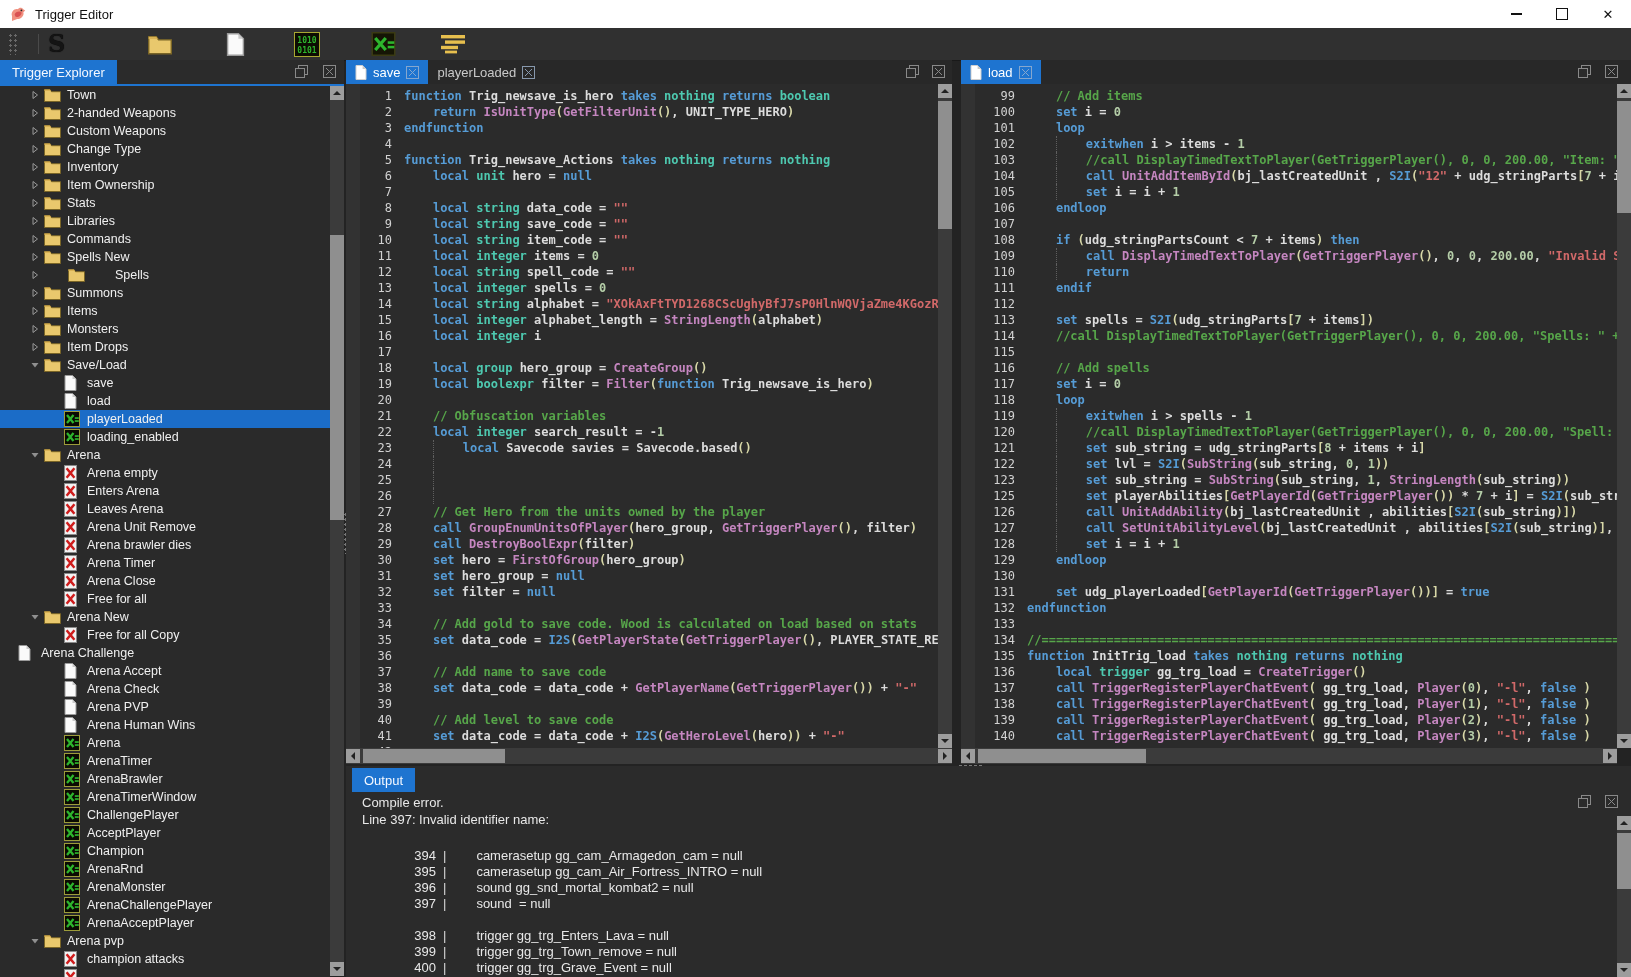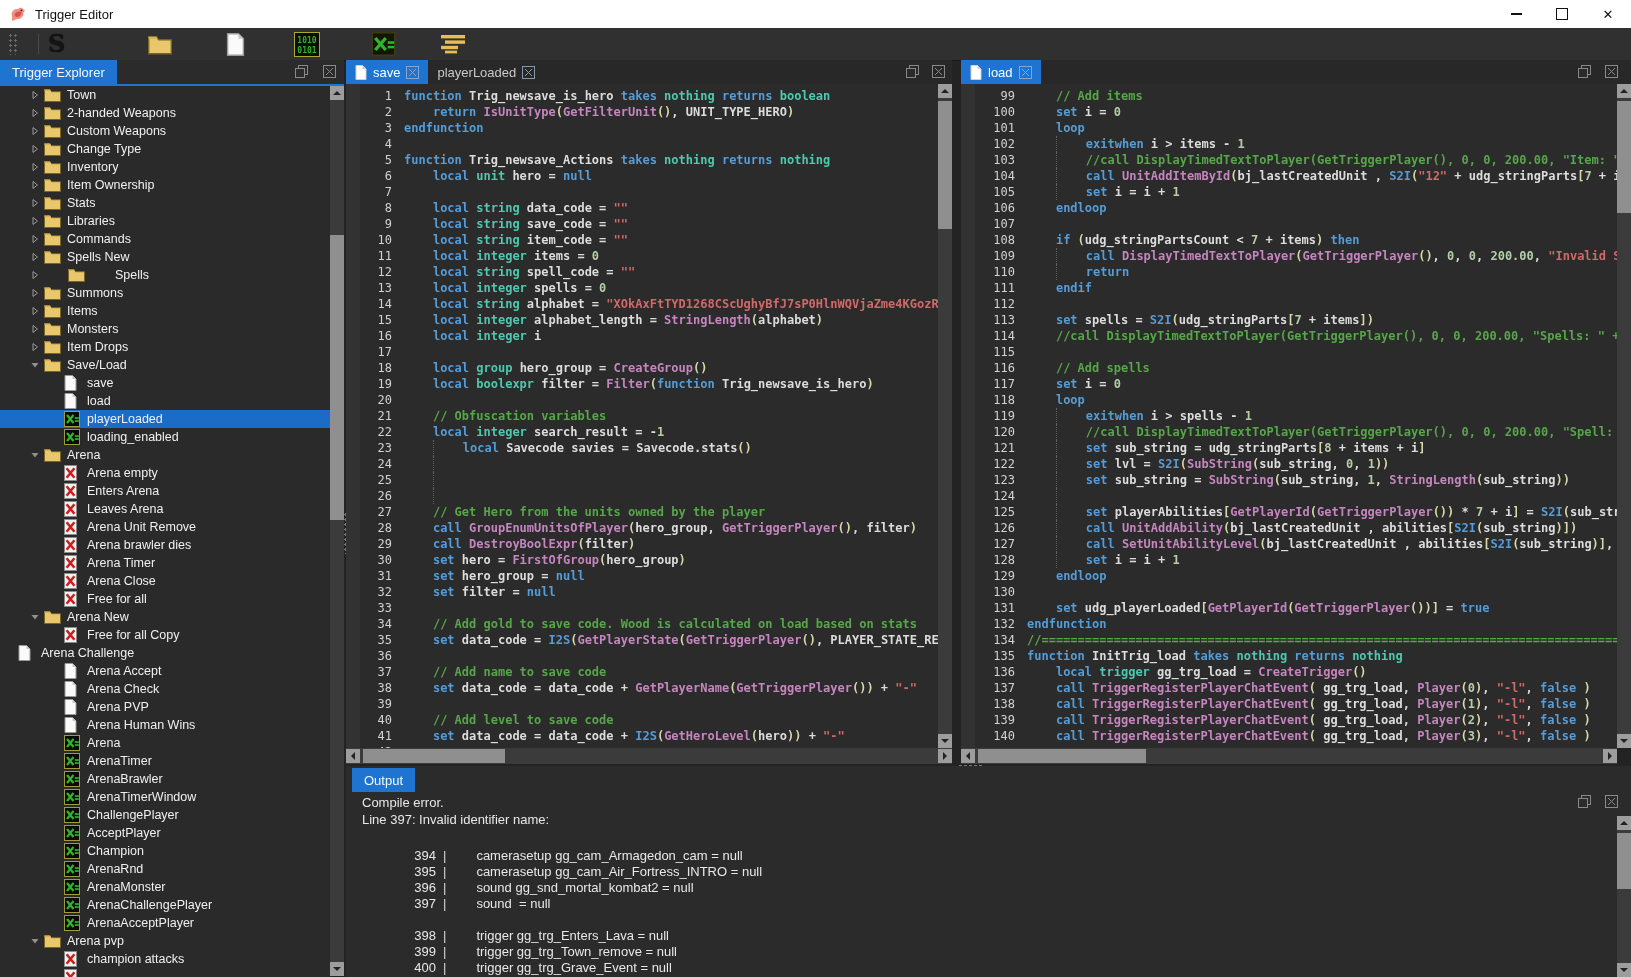--- a/index.html
+++ b/index.html
@@ -828,21 +828,21 @@
       <div class="code-line"><span class="gutter" style="width: 32px; padding-right: 12px;">13</span><span class="lncode"><span class="tk-p">    </span><span class="tk-k">local </span><span class="tk-t">integer </span><span class="tk-p">spells = </span><span class="tk-n">0</span></span></div>
       <div class="code-line"><span class="gutter" style="width: 32px; padding-right: 12px;">14</span><span class="lncode"><span class="tk-p">    </span><span class="tk-k">local </span><span class="tk-t">string </span><span class="tk-p">alphabet = </span><span class="tk-s">"XOkAxFtTYD1268CScUghyBfJ7sP0HlnWQVjaZme4KGozRiwM9vupIbq5E3NrLdJcHeU"</span></span></div>
       <div class="code-line"><span class="gutter" style="width: 32px; padding-right: 12px;">15</span><span class="lncode"><span class="tk-p">    </span><span class="tk-k">local </span><span class="tk-t">integer </span><span class="tk-p">alphabet_length = </span><span class="tk-f">StringLength</span><span class="tk-b">(</span><span class="tk-p">alphabet</span><span class="tk-b">)</span></span></div>
       <div class="code-line"><span class="gutter" style="width: 32px; padding-right: 12px;">16</span><span class="lncode"><span class="tk-p">    </span><span class="tk-k">local </span><span class="tk-t">integer </span><span class="tk-p">i</span></span></div>
       <div class="code-line"><span class="gutter" style="width: 32px; padding-right: 12px;">17</span><span class="lncode"></span></div>
       <div class="code-line"><span class="gutter" style="width: 32px; padding-right: 12px;">18</span><span class="lncode"><span class="tk-p">    </span><span class="tk-k">local </span><span class="tk-t">group </span><span class="tk-p">hero_group = </span><span class="tk-f">CreateGroup</span><span class="tk-b">()</span></span></div>
       <div class="code-line"><span class="gutter" style="width: 32px; padding-right: 12px;">19</span><span class="lncode"><span class="tk-p">    </span><span class="tk-k">local </span><span class="tk-t">boolexpr </span><span class="tk-p">filter = </span><span class="tk-f">Filter</span><span class="tk-b">(</span><span class="tk-k">function </span><span class="tk-p">Trig_newsave_is_hero</span><span class="tk-b">)</span></span></div>
       <div class="code-line"><span class="gutter" style="width: 32px; padding-right: 12px;">20</span><span class="lncode"></span></div>
       <div class="code-line"><span class="gutter" style="width: 32px; padding-right: 12px;">21</span><span class="lncode"><span class="tk-p">    </span><span class="tk-c">// Obfuscation variables</span></span></div>
       <div class="code-line"><span class="gutter" style="width: 32px; padding-right: 12px;">22</span><span class="lncode"><span class="tk-p">    </span><span class="tk-k">local </span><span class="tk-t">integer </span><span class="tk-p">search_result = -</span><span class="tk-n">1</span></span></div>
-      <div class="code-line"><span class="gutter" style="width: 32px; padding-right: 12px;">23</span><span class="lncode"><span class="tk-p">    </span><span class="ig"></span><span class="tk-p">    </span><span class="tk-k">local </span><span class="tk-p">Savecode savies = Savecode.stats</span><span class="tk-b">()</span></span></div>
+      <div class="code-line"><span class="gutter" style="width: 32px; padding-right: 12px;">23</span><span class="lncode"><span class="tk-p">    </span><span class="ig"></span><span class="tk-p">    </span><span class="tk-k">local </span><span class="tk-p">Savecode savies = Savecode.based</span><span class="tk-b">()</span></span></div>
       <div class="code-line"><span class="gutter" style="width: 32px; padding-right: 12px;">24</span><span class="lncode"><span class="tk-p">    </span><span class="ig"></span></span></div>
       <div class="code-line"><span class="gutter" style="width: 32px; padding-right: 12px;">25</span><span class="lncode"><span class="tk-p">    </span><span class="ig"></span></span></div>
       <div class="code-line"><span class="gutter" style="width: 32px; padding-right: 12px;">26</span><span class="lncode"><span class="tk-p">    </span><span class="ig"></span></span></div>
       <div class="code-line"><span class="gutter" style="width: 32px; padding-right: 12px;">27</span><span class="lncode"><span class="tk-p">    </span><span class="tk-c">// Get Hero from the units owned by the player</span></span></div>
       <div class="code-line"><span class="gutter" style="width: 32px; padding-right: 12px;">28</span><span class="lncode"><span class="tk-p">    </span><span class="tk-k">call </span><span class="tk-f">GroupEnumUnitsOfPlayer</span><span class="tk-b">(</span><span class="tk-p">hero_group, </span><span class="tk-f">GetTriggerPlayer</span><span class="tk-b">()</span><span class="tk-p">, filter</span><span class="tk-b">)</span></span></div>
       <div class="code-line"><span class="gutter" style="width: 32px; padding-right: 12px;">29</span><span class="lncode"><span class="tk-p">    </span><span class="tk-k">call </span><span class="tk-f">DestroyBoolExpr</span><span class="tk-b">(</span><span class="tk-p">filter</span><span class="tk-b">)</span></span></div>
       <div class="code-line"><span class="gutter" style="width: 32px; padding-right: 12px;">30</span><span class="lncode"><span class="tk-p">    </span><span class="tk-k">set </span><span class="tk-p">hero = </span><span class="tk-f">FirstOfGroup</span><span class="tk-b">(</span><span class="tk-p">hero_group</span><span class="tk-b">)</span></span></div>
       <div class="code-line"><span class="gutter" style="width: 32px; padding-right: 12px;">31</span><span class="lncode"><span class="tk-p">    </span><span class="tk-k">set </span><span class="tk-p">hero_group = </span><span class="tk-k">null</span></span></div>
       <div class="code-line"><span class="gutter" style="width: 32px; padding-right: 12px;">32</span><span class="lncode"><span class="tk-p">    </span><span class="tk-k">set </span><span class="tk-p">filter = </span><span class="tk-k">null</span></span></div>
       <div class="code-line"><span class="gutter" style="width: 32px; padding-right: 12px;">33</span><span class="lncode"></span></div>
@@ -924,29 +924,29 @@
       <div class="code-line"><span class="gutter" style="width: 40px; padding-right: 12px;">114</span><span class="lncode"><span class="tk-p">    </span><span class="tk-c">//call DisplayTimedTextToPlayer(GetTriggerPlayer(), 0, 0, 200.00, "Spells: " + I2S</span></span></div>
       <div class="code-line"><span class="gutter" style="width: 40px; padding-right: 12px;">115</span><span class="lncode"></span></div>
       <div class="code-line"><span class="gutter" style="width: 40px; padding-right: 12px;">116</span><span class="lncode"><span class="tk-p">    </span><span class="tk-c">// Add spells</span></span></div>
       <div class="code-line"><span class="gutter" style="width: 40px; padding-right: 12px;">117</span><span class="lncode"><span class="tk-p">    </span><span class="tk-k">set </span><span class="tk-p">i = </span><span class="tk-n">0</span></span></div>
       <div class="code-line"><span class="gutter" style="width: 40px; padding-right: 12px;">118</span><span class="lncode"><span class="tk-p">    </span><span class="tk-k">loop</span></span></div>
       <div class="code-line"><span class="gutter" style="width: 40px; padding-right: 12px;">119</span><span class="lncode"><span class="tk-p">    </span><span class="ig"></span><span class="tk-p">    </span><span class="tk-k">exitwhen </span><span class="tk-p">i &gt; spells - </span><span class="tk-n">1</span></span></div>
       <div class="code-line"><span class="gutter" style="width: 40px; padding-right: 12px;">120</span><span class="lncode"><span class="tk-p">    </span><span class="ig"></span><span class="tk-p">    </span><span class="tk-c">//call DisplayTimedTextToPlayer(GetTriggerPlayer(), 0, 0, 200.00, "Spell: " </span></span></div>
       <div class="code-line"><span class="gutter" style="width: 40px; padding-right: 12px;">121</span><span class="lncode"><span class="tk-p">    </span><span class="ig"></span><span class="tk-p">    </span><span class="tk-k">set </span><span class="tk-p">sub_string = udg_stringParts</span><span class="tk-b">[</span><span class="tk-n">8</span><span class="tk-p"> + items + i</span><span class="tk-b">]</span></span></div>
       <div class="code-line"><span class="gutter" style="width: 40px; padding-right: 12px;">122</span><span class="lncode"><span class="tk-p">    </span><span class="ig"></span><span class="tk-p">    </span><span class="tk-k">set </span><span class="tk-p">lvl = </span><span class="tk-k">S2I</span><span class="tk-b">(</span><span class="tk-f">SubString</span><span class="tk-b">(</span><span class="tk-p">sub_string, </span><span class="tk-n">0</span><span class="tk-p">, </span><span class="tk-n">1</span><span class="tk-b">))</span></span></div>
       <div class="code-line"><span class="gutter" style="width: 40px; padding-right: 12px;">123</span><span class="lncode"><span class="tk-p">    </span><span class="ig"></span><span class="tk-p">    </span><span class="tk-k">set </span><span class="tk-p">sub_string = </span><span class="tk-f">SubString</span><span class="tk-b">(</span><span class="tk-p">sub_string, </span><span class="tk-n">1</span><span class="tk-p">, </span><span class="tk-f">StringLength</span><span class="tk-b">(</span><span class="tk-p">sub_string</span><span class="tk-b">))</span></span></div>
-      <div class="code-line"><span class="gutter" style="width: 40px; padding-right: 12px;">124</span><span class="lncode"><span class="tk-p">    </span><span class="ig"></span></span></div>
       <div class="code-line"><span class="gutter" style="width: 40px; padding-right: 12px;">125</span><span class="lncode"><span class="tk-p">    </span><span class="ig"></span><span class="tk-p">    </span><span class="tk-k">set </span><span class="tk-p">playerAbilities</span><span class="tk-b">[</span><span class="tk-f">GetPlayerId</span><span class="tk-b">(</span><span class="tk-f">GetTriggerPlayer</span><span class="tk-b">())</span><span class="tk-p"> * </span><span class="tk-n">7</span><span class="tk-p"> + i</span><span class="tk-b">]</span><span class="tk-p"> = </span><span class="tk-k">S2I</span><span class="tk-b">(</span><span class="tk-p">sub_string</span></span></div>
       <div class="code-line"><span class="gutter" style="width: 40px; padding-right: 12px;">126</span><span class="lncode"><span class="tk-p">    </span><span class="ig"></span><span class="tk-p">    </span><span class="tk-k">call </span><span class="tk-f">UnitAddAbility</span><span class="tk-b">(</span><span class="tk-p">bj_lastCreatedUnit , abilities</span><span class="tk-b">[</span><span class="tk-k">S2I</span><span class="tk-b">(</span><span class="tk-p">sub_string</span><span class="tk-b">)])</span></span></div>
       <div class="code-line"><span class="gutter" style="width: 40px; padding-right: 12px;">127</span><span class="lncode"><span class="tk-p">    </span><span class="ig"></span><span class="tk-p">    </span><span class="tk-k">call </span><span class="tk-f">SetUnitAbilityLevel</span><span class="tk-b">(</span><span class="tk-p">bj_lastCreatedUnit , abilities</span><span class="tk-b">[</span><span class="tk-k">S2I</span><span class="tk-b">(</span><span class="tk-p">sub_string</span><span class="tk-b">)]</span><span class="tk-p">, lvl</span></span></div>
       <div class="code-line"><span class="gutter" style="width: 40px; padding-right: 12px;">128</span><span class="lncode"><span class="tk-p">    </span><span class="ig"></span><span class="tk-p">    </span><span class="tk-k">set </span><span class="tk-p">i = i + </span><span class="tk-n">1</span></span></div>
       <div class="code-line"><span class="gutter" style="width: 40px; padding-right: 12px;">129</span><span class="lncode"><span class="tk-p">    </span><span class="tk-k">endloop</span></span></div>
       <div class="code-line"><span class="gutter" style="width: 40px; padding-right: 12px;">130</span><span class="lncode"></span></div>
       <div class="code-line"><span class="gutter" style="width: 40px; padding-right: 12px;">131</span><span class="lncode"><span class="tk-p">    </span><span class="tk-k">set </span><span class="tk-p">udg_playerLoaded</span><span class="tk-b">[</span><span class="tk-f">GetPlayerId</span><span class="tk-b">(</span><span class="tk-f">GetTriggerPlayer</span><span class="tk-b">())]</span><span class="tk-p"> = </span><span class="tk-k">true</span></span></div>
       <div class="code-line"><span class="gutter" style="width: 40px; padding-right: 12px;">132</span><span class="lncode"><span class="tk-k">endfunction</span></span></div>
+      <div class="code-line"><span class="gutter" style="width: 40px; padding-right: 12px;">133</span><span class="lncode"></span></div>
       <div class="code-line"><span class="gutter" style="width: 40px; padding-right: 12px;">134</span><span class="lncode"><span class="tk-c">//==============================================================================================</span></span></div>
       <div class="code-line"><span class="gutter" style="width: 40px; padding-right: 12px;">135</span><span class="lncode"><span class="tk-k">function </span><span class="tk-p">InitTrig_load </span><span class="tk-k">takes </span><span class="tk-t">nothing </span><span class="tk-k">returns </span><span class="tk-t">nothing</span></span></div>
       <div class="code-line"><span class="gutter" style="width: 40px; padding-right: 12px;">136</span><span class="lncode"><span class="tk-p">    </span><span class="tk-k">local </span><span class="tk-t">trigger </span><span class="tk-p">gg_trg_load = </span><span class="tk-f">CreateTrigger</span><span class="tk-b">()</span></span></div>
       <div class="code-line"><span class="gutter" style="width: 40px; padding-right: 12px;">137</span><span class="lncode"><span class="tk-p">    </span><span class="tk-k">call </span><span class="tk-f">TriggerRegisterPlayerChatEvent</span><span class="tk-b">(</span><span class="tk-p"> gg_trg_load, </span><span class="tk-f">Player</span><span class="tk-b">(</span><span class="tk-n">0</span><span class="tk-b">)</span><span class="tk-p">, </span><span class="tk-s">"-l"</span><span class="tk-p">, </span><span class="tk-k">false</span><span class="tk-p"> </span><span class="tk-b">)</span></span></div>
       <div class="code-line"><span class="gutter" style="width: 40px; padding-right: 12px;">138</span><span class="lncode"><span class="tk-p">    </span><span class="tk-k">call </span><span class="tk-f">TriggerRegisterPlayerChatEvent</span><span class="tk-b">(</span><span class="tk-p"> gg_trg_load, </span><span class="tk-f">Player</span><span class="tk-b">(</span><span class="tk-n">1</span><span class="tk-b">)</span><span class="tk-p">, </span><span class="tk-s">"-l"</span><span class="tk-p">, </span><span class="tk-k">false</span><span class="tk-p"> </span><span class="tk-b">)</span></span></div>
       <div class="code-line"><span class="gutter" style="width: 40px; padding-right: 12px;">139</span><span class="lncode"><span class="tk-p">    </span><span class="tk-k">call </span><span class="tk-f">TriggerRegisterPlayerChatEvent</span><span class="tk-b">(</span><span class="tk-p"> gg_trg_load, </span><span class="tk-f">Player</span><span class="tk-b">(</span><span class="tk-n">2</span><span class="tk-b">)</span><span class="tk-p">, </span><span class="tk-s">"-l"</span><span class="tk-p">, </span><span class="tk-k">false</span><span class="tk-p"> </span><span class="tk-b">)</span></span></div>
       <div class="code-line"><span class="gutter" style="width: 40px; padding-right: 12px;">140</span><span class="lncode"><span class="tk-p">    </span><span class="tk-k">call </span><span class="tk-f">TriggerRegisterPlayerChatEvent</span><span class="tk-b">(</span><span class="tk-p"> gg_trg_load, </span><span class="tk-f">Player</span><span class="tk-b">(</span><span class="tk-n">3</span><span class="tk-b">)</span><span class="tk-p">, </span><span class="tk-s">"-l"</span><span class="tk-p">, </span><span class="tk-k">false</span><span class="tk-p"> </span><span class="tk-b">)</span></span></div>
     </div>
   <div class="sb" style="left:1617px;top:84px;width:14px;height:664px">
     <div class="sarrow up" style="left:0;top:0">

